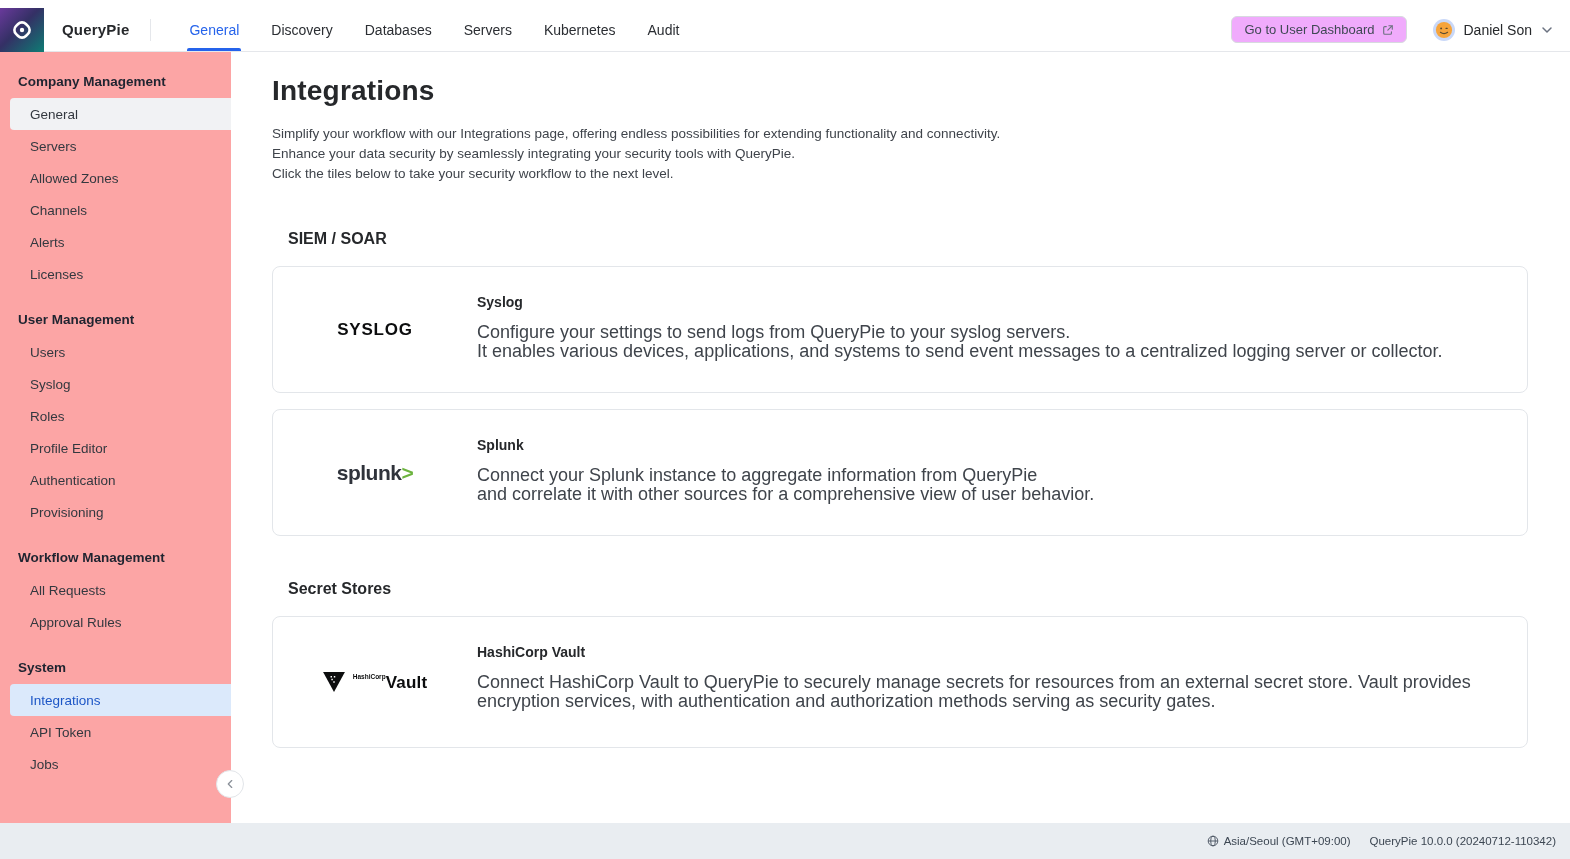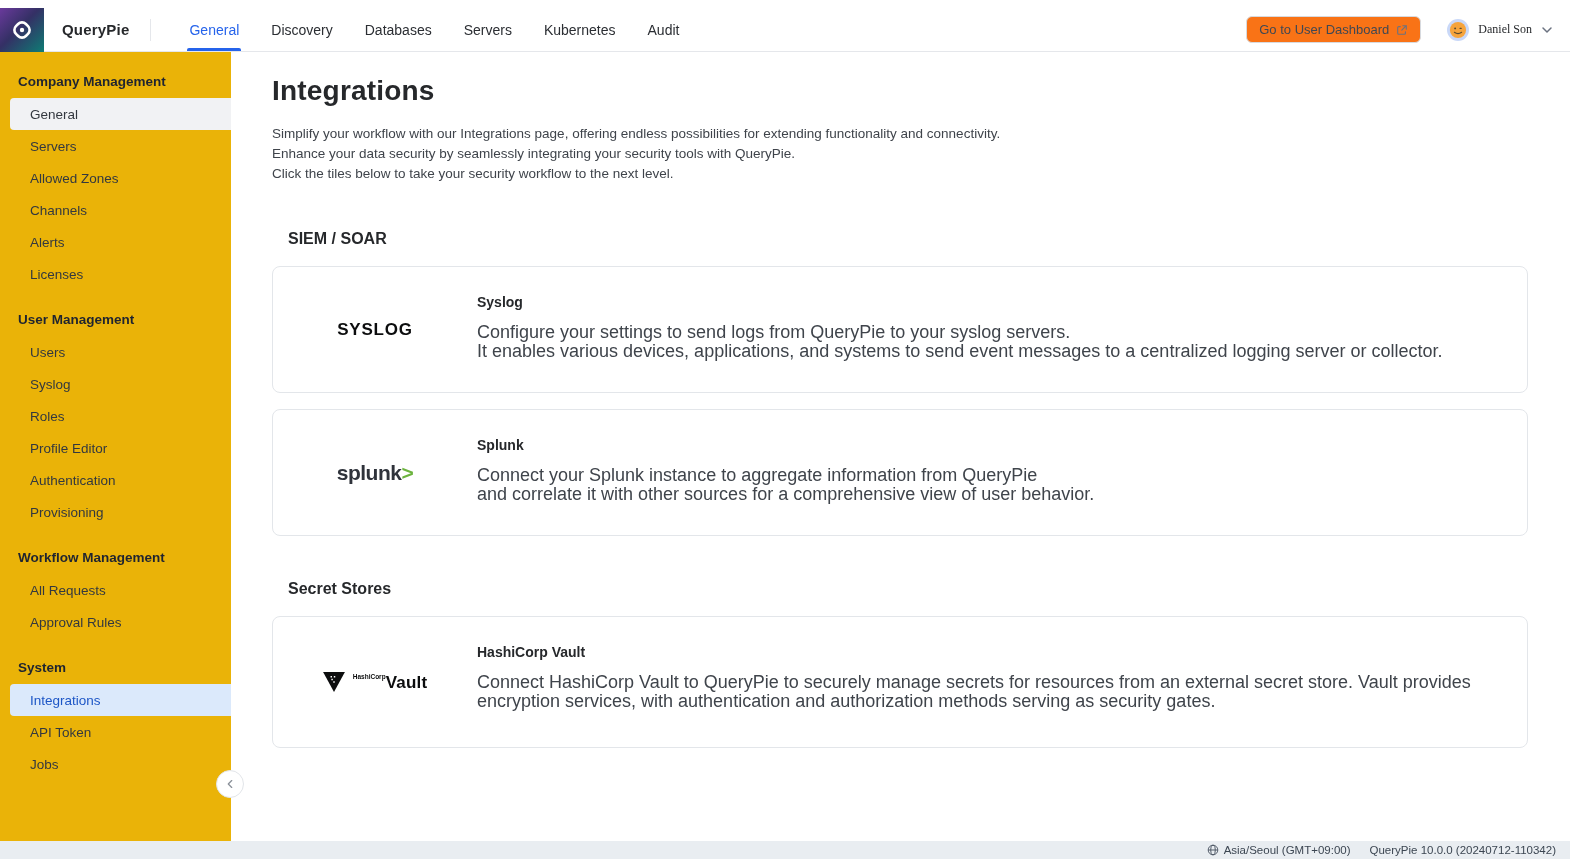--- a/index.html
+++ b/index.html
@@ -15,28 +15,28 @@
   .brand { font-size:15px; font-weight:700; margin-left:18px; letter-spacing:.2px; }
   .head-divider { width:1px; height:22px; background:#e5e7eb; margin:0 22px 0 21px; }
   .tabs { display:flex; align-items:center; height:100%; }
   .tab { position:relative; height:100%; display:flex; align-items:center;
     padding:0 16px; font-size:14px; color:#2b2e33; cursor:pointer; }
   .tab.active { color:#2563eb; font-weight:500; }
   .tab.active::after { content:""; position:absolute; left:14px; right:14px; bottom:0;
     height:3px; background:#2563eb; border-radius:2px 2px 0 0; }
   .head-right { margin-left:auto; display:flex; align-items:center; padding-right:16px; }
   .dash-btn { display:flex; align-items:center; gap:7px; border:1px solid #d7dadf;
-    border-radius:6px; background:#f97316; padding:5px 12px; font-size:13px; color:#3f4854;
+    border-radius:6px; background:#f0abfc; padding:5px 12px; font-size:13px; color:#3f4854;
     cursor:pointer; font-family:inherit; }
   .avatar { width:22px; height:22px; border-radius:50%; background:#c9d8f8; margin-left:26px;
     display:flex; align-items:center; justify-content:center; overflow:hidden; }
-  .user-name { font-size:12px; color:#26282b; margin:0 8px 0 9px;font-family:Liberation Serif, serif; }
-
-  
-  .sidebar { position:absolute; top:44px; left:0; width:269px; bottom:18px; background:#eab308;
+  .user-name { font-size:14px; color:#26282b; margin:0 8px 0 9px; }
+
+  
+  .sidebar { position:absolute; top:44px; left:0; width:269px; bottom:18px; background:#fca5a5;
     border-right:6px solid #1d4ed8; padding-top:22px; }
   .sb-section { margin-bottom:14px; }
   .sb-head { display:flex; align-items:center; justify-content:space-between;
     padding:0 20px 0 18px; height:30px; cursor:pointer; }
   .sb-title { font-size:13.5px; font-weight:700; color:#1f2430; }
   .sb-items { padding-top:2px; }
   .sb-item { height:32px; display:flex; align-items:center; margin:0 10px;
     padding-left:20px; border-radius:4px; font-size:13.5px; color:#33383f; cursor:pointer; }
   .sb-item.hl-gray { background:#f1f2f4; }
   .sb-item.hl-blue { background:#dbe9fb; color:#1d56c6; }
@@ -62,21 +62,21 @@
 
   .logo-syslog { font-size:17px; font-weight:800; letter-spacing:.8px; color:#0c0d0e; }
   .logo-splunk { font-size:21px; font-weight:700; letter-spacing:-.5px; color:#2f333b; }
   .logo-splunk .gt { color:#6cb33e; font-weight:700; }
   .logo-vault { display:flex; align-items:center; gap:7px; }
   .vault-text { display:flex; line-height:1; }
   .vault-hashicorp { font-size:6.5px; font-weight:700; color:#0c0d0e; margin-bottom:2px; margin-left:1px; }
   .vault-word { font-size:17px; font-weight:700; color:#0c0d0e; letter-spacing:.2px; }
 
   
-  .footer { position:absolute; left:0; right:0; bottom:0; height:18px; background:#e9edf1;
+  .footer { position:absolute; left:0; right:0; bottom:0; height:36px; background:#e9edf1;
     display:flex; align-items:center; justify-content:flex-end; gap:19px;
     padding-right:14px; font-size:11.5px; color:#3c4652; z-index:5; }
   .tz { display:flex; align-items:center; gap:5px; }
 
   .chev-icon { color:#9ca3af; display:flex; }
 </style>
 </head>
 <body>
 
 <div class="header">

